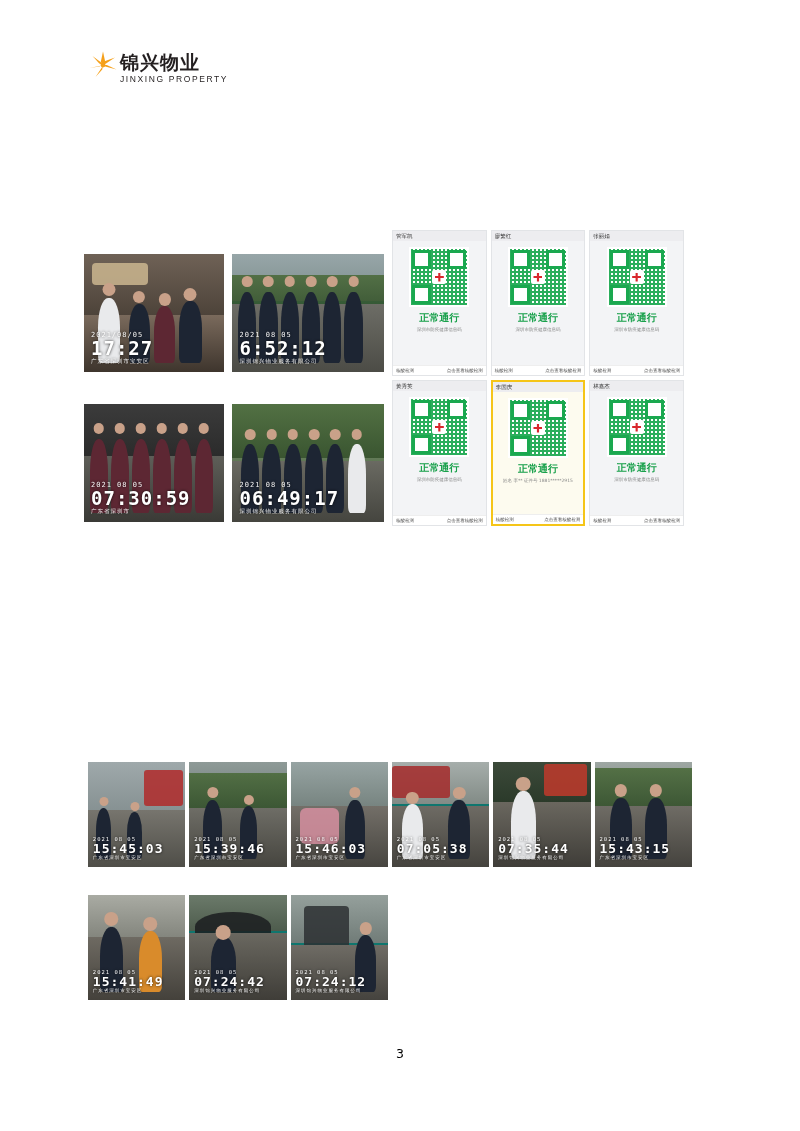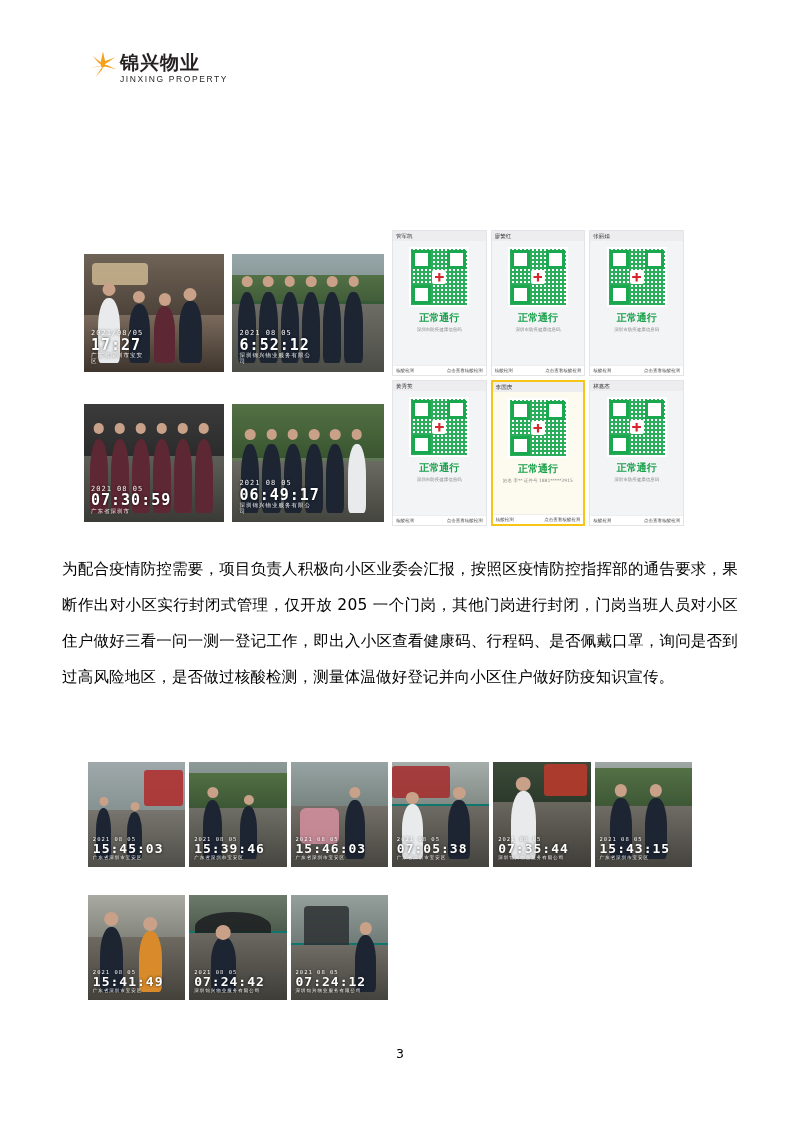--- a/index.html
+++ b/index.html
@@ -137,21 +137,21 @@
     position: absolute;
     left: 5%;
     bottom: 6%;
     color: #ffffff;
     font-family: "DejaVu Sans Mono", monospace;
     letter-spacing: 1px;
     text-shadow: 0 0 3px rgba(0,0,0,.85);
     line-height: 1.05;
   }
   .stamp .date { font-size: 7px; opacity: .95; display:block; }
-  .stamp .time { font-size: 15px; font-weight: bold; display:block; }
+  .stamp .time { font-size: 19px; font-weight: bold; display:block; }
   .stamp .loc  { font-size: 5.5px; display:block; opacity:.95; max-width: 95%; }
   .photo.small .stamp .time { font-size: 13px; }
   .photo.small .stamp .date { font-size: 5.5px; }
   .photo.small .stamp .loc  { font-size: 4.5px; }
 
   
   .person {
     position: absolute;
     bottom: 8%;
     width: 13%;
@@ -477,21 +477,20 @@
       </div>
       <div class="qrstatus">正常通行</div>
       <div class="qrsub">深圳市防疫健康信息码</div>
       <div class="qrfoot">
         <span>核酸检测</span>
         <span>点击查看核酸检测</span>
       </div>
     </div>
   </div>
 
-  <div class="para" id="para2">为配合疫情防控需要，项目负责人积极向小区业委会汇报，按照区疫情防控指挥部的通告要求，果断作出对小区实行封闭式管理，仅开放 205 一个门岗，其他门岗进行封闭，门岗当班人员对小区住户做好三看一问一测一登记工作，即出入小区查看健康码、行程码、是否佩戴口罩，询问是否到过高风险地区，是否做过核酸检测，测量体温做好登记并向小区住户做好防疫知识宣传。</div>
 
   <div class="photo-grid-2">
 
     <div class="photo small">
       <div class="sky" style="height:50%;background:linear-gradient(180deg,#9fa9ab 0%,#848f90 100%)"></div>
       <div class="ground" style="height:54%;background:linear-gradient(180deg,#77756e 0%,#4f4e48 100%)"></div>
       <div class="blurA" style="left:58%;top:8%;width:40%;height:34%;background:#b02a2a;border-radius:3px;"></div>
       <div class="person navy" style="left:8%;width:16%;height:48%"></div>
       <div class="person navy" style="left:40%;width:16%;height:44%"></div>
       <div class="stamp">

